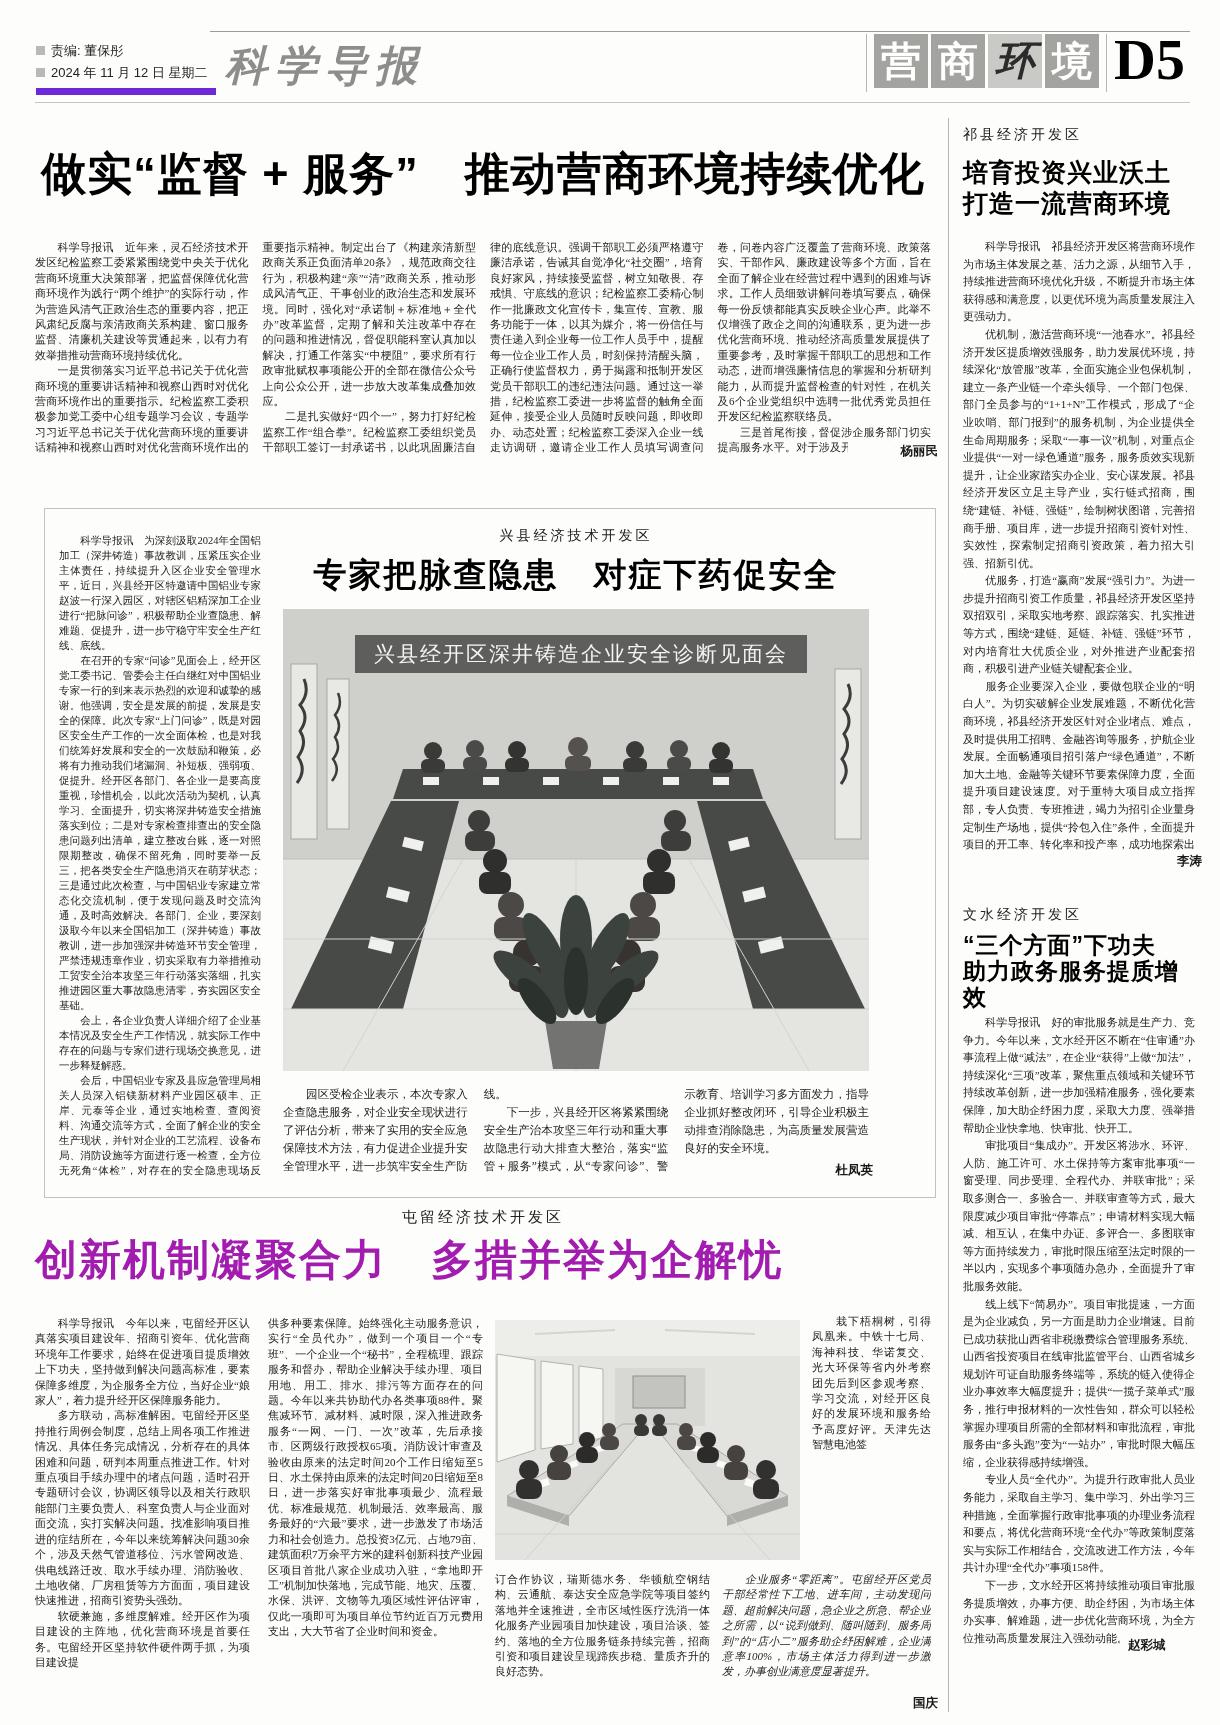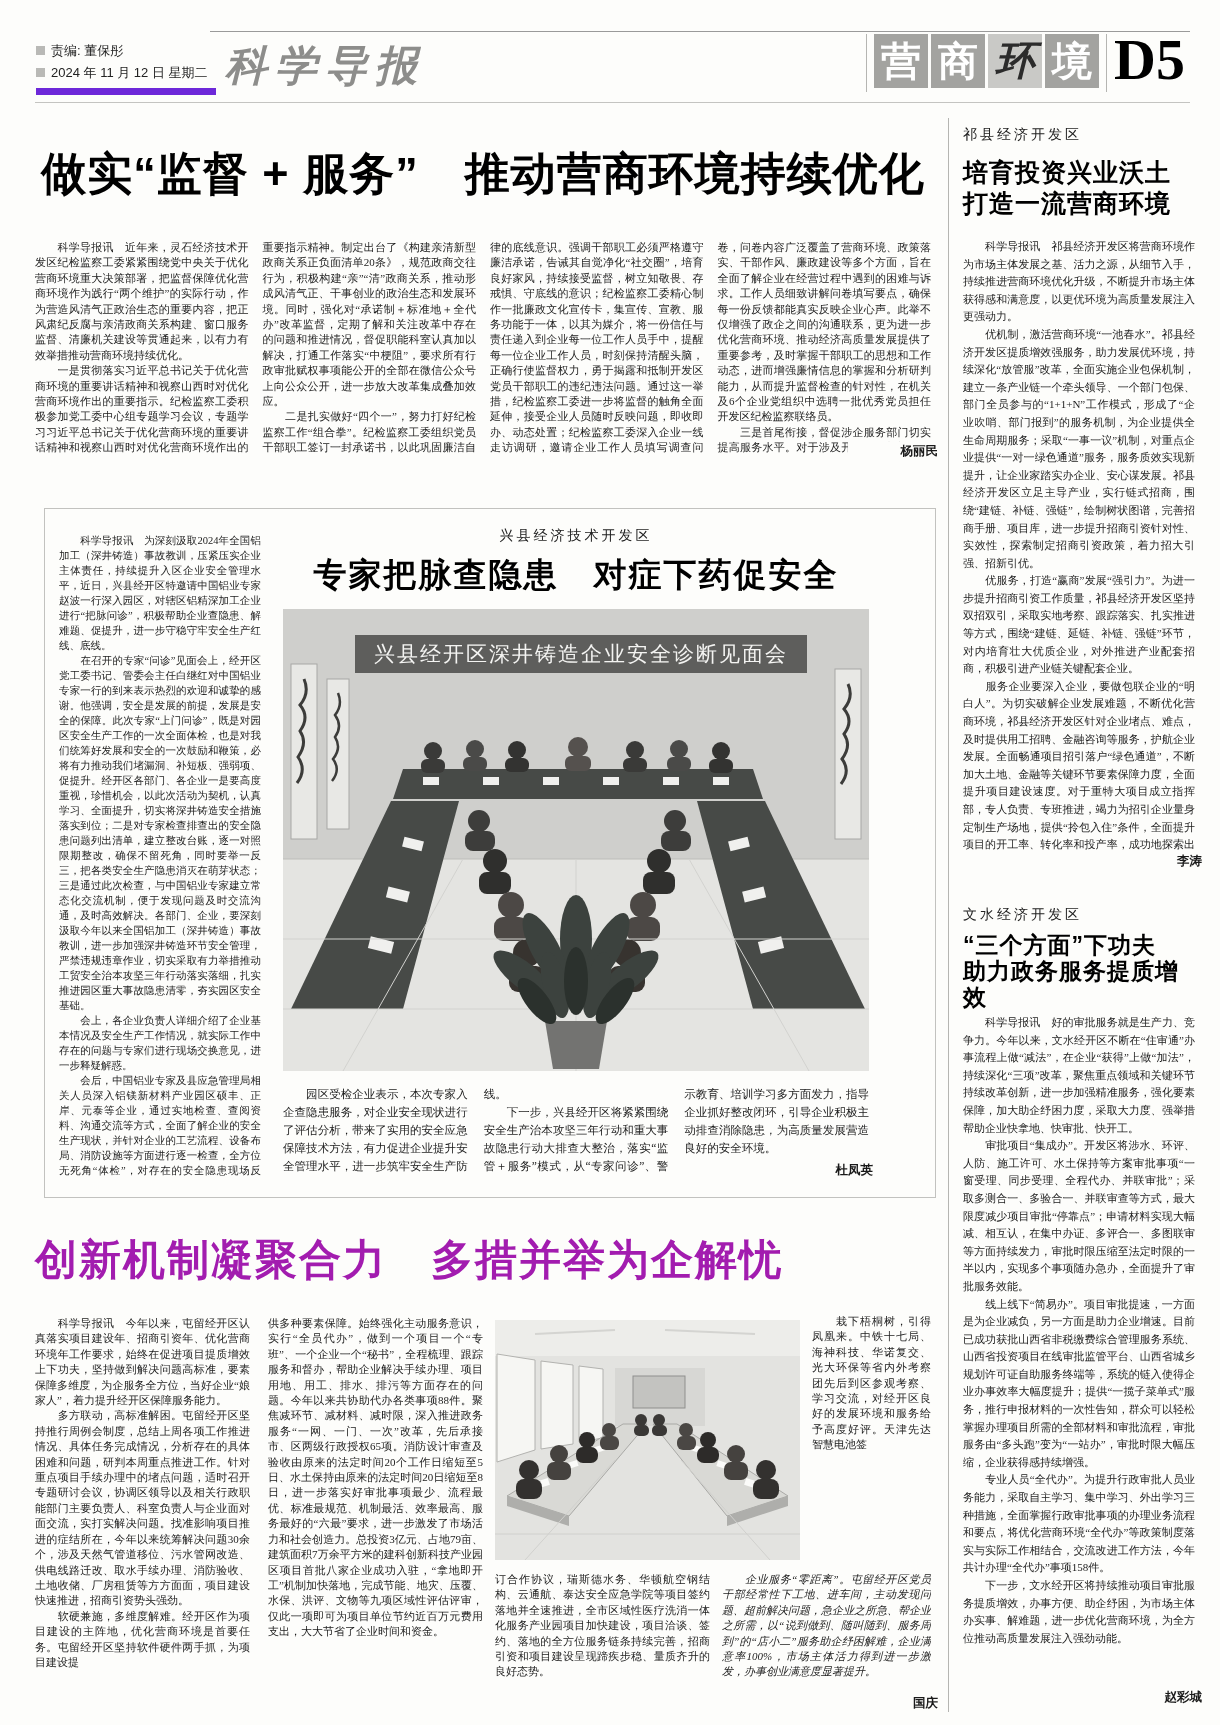--- a/index.html
+++ b/index.html
@@ -213,20 +213,21 @@
           </g>
         </g>
       </svg>
     </div>
 
     <div class="abs caption-cols" style="left:238px;top:576px;width:586px;height:96px;">　　园区受检企业表示，本次专家入企查隐患服务，对企业安全现状进行了评估分析，带来了实用的安全应急保障技术方法，有力促进企业提升安全管理水平，进一步筑牢安全生产防线。
 　　下一步，兴县经开区将紧紧围绕安全生产治本攻坚三年行动和重大事故隐患行动大排查大整治，落实“监管＋服务”模式，从“专家问诊”、警示教育、培训学习多方面发力，指导企业抓好整改闭环，引导企业积极主动排查消除隐患，为高质量发展营造良好的安全环境。</div>
     <div class="byline" style="left:756px;top:652px;width:64px;text-align:right;">杜凤英</div>
   </div>
 
+  <div class="abs kicker" style="left:35px;top:1208px;width:896px;">屯留经济技术开发区</div>
   <div class="abs headline-serif" style="left:35px;top:1232px;width:896px;">创新机制凝聚合力　多措并举为企解忧</div>
 
   <div class="abs bodytext" style="left:35px;top:1316px;width:215px;height:396px;">　　科学导报讯　今年以来，屯留经开区认真落实项目建设年、招商引资年、优化营商环境年工作要求，始终在促进项目提质增效上下功夫，坚持做到解决问题高标准，要素保障多维度，为企服务全方位，当好企业“娘家人”，着力提升经开区保障服务能力。
 　　多方联动，高标准解困。屯留经开区坚持推行周例会制度，总结上周各项工作推进情况、具体任务完成情况，分析存在的具体困难和问题，研判本周重点推进工作。针对重点项目手续办理中的堵点问题，适时召开专题研讨会议，协调区领导以及相关行政职能部门主要负责人、科室负责人与企业面对面交流，实打实解决问题。找准影响项目推进的症结所在，今年以来统筹解决问题30余个，涉及天然气管道移位、污水管网改造、供电线路迁改、取水手续办理、消防验收、土地收储、厂房租赁等方方面面，项目建设快速推进，招商引资势头强劲。
 　　软硬兼施，多维度解难。经开区作为项目建设的主阵地，优化营商环境是首要任务。屯留经开区坚持软件硬件两手抓，为项目建设提</div>
   <div class="abs bodytext" style="left:268px;top:1316px;width:215px;height:396px;">供多种要素保障。始终强化主动服务意识，实行“全员代办”，做到一个项目一个“专班”、一个企业一个“秘书”，全程梳理、跟踪服务和督办，帮助企业解决手续办理、项目用地、用工、排水、排污等方面存在的问题。今年以来共协助代办各类事项88件。聚焦减环节、减材料、减时限，深入推进政务服务“一网、一门、一次”改革，先后承接市、区两级行政授权65项。消防设计审查及验收由原来的法定时间20个工作日缩短至5日、水土保持由原来的法定时间20日缩短至8日，进一步落实好审批事项最少、流程最优、标准最规范、机制最活、效率最高、服务最好的“六最”要求，进一步激发了市场活力和社会创造力。总投资3亿元、占地79亩、建筑面积7万余平方米的建科创新科技产业园区项目首批八家企业成功入驻，“拿地即开工”机制加快落地，完成节能、地灾、压覆、水保、洪评、文物等九项区域性评估评审，仅此一项即可为项目单位节约近百万元费用支出，大大节省了企业时间和资金。</div>
 
   <div class="abs photo-frame" style="left:495px;top:1320px;width:305px;height:240px;">
     <svg width="305" height="240" viewBox="0 0 305 240" xmlns="http://www.w3.org/2000/svg">
       <rect width="305" height="240" fill="#e3e3e0"></rect>
@@ -328,15 +329,15 @@
   <div class="byline" style="left:1128px;top:852px;width:66px;text-align:right;">李涛</div>
 
   <div class="abs kicker" style="left:963px;top:906px;width:232px;text-align:left;font-size:14px;">文水经济开发区</div>
   <div class="abs headline-side" style="left:963px;top:932px;width:232px;font-size:23px;line-height:26px;">“三个方面”下功夫
 助力政务服务提质增效</div>
   <div class="abs bodytext" style="left:963px;top:1014px;width:232px;height:668px;font-size:11px;line-height:17.6px;">　　科学导报讯　好的审批服务就是生产力、竞争力。今年以来，文水经开区不断在“住审通”办事流程上做“减法”，在企业“获得”上做“加法”，持续深化“三项”改革，聚焦重点领域和关键环节持续改革创新，进一步加强精准服务，强化要素保障，加大助企纾困力度，采取大力度、强举措帮助企业快拿地、快审批、快开工。
 　　审批项目“集成办”。开发区将涉水、环评、人防、施工许可、水土保持等方案审批事项“一窗受理、同步受理、全程代办、并联审批”；采取多测合一、多验合一、并联审查等方式，最大限度减少项目审批“停靠点”；申请材料实现大幅减、相互认，在集中办证、多评合一、多图联审等方面持续发力，审批时限压缩至法定时限的一半以内，实现多个事项随办急办，全面提升了审批服务效能。
 　　线上线下“简易办”。项目审批提速，一方面是为企业减负，另一方面是助力企业增速。目前已成功获批山西省非税缴费综合管理服务系统、山西省投资项目在线审批监管平台、山西省城乡规划许可证自助服务终端等，系统的链入使得企业办事效率大幅度提升；提供“一揽子菜单式”服务，推行申报材料的一次性告知，群众可以轻松掌握办理项目所需的全部材料和审批流程，审批服务由“多头跑”变为“一站办”，审批时限大幅压缩，企业获得感持续增强。
 　　专业人员“全代办”。为提升行政审批人员业务能力，采取自主学习、集中学习、外出学习三种措施，全面掌握行政审批事项的办理业务流程和要点，将优化营商环境“全代办”等政策制度落实与实际工作相结合，交流改进工作方法，今年共计办理“全代办”事项158件。
 　　下一步，文水经开区将持续推动项目审批服务提质增效，办事方便、助企纾困，为市场主体办实事、解难题，进一步优化营商环境，为全方位推动高质量发展注入强劲动能。</div>
-  <div class="byline" style="left:1120px;top:1688px;width:74px;text-align:right;">赵彩城</div>
+  <div class="byline" style="left:1120px;top:1636px;width:74px;">赵彩城</div>
 
 </div>
 
 </body></html>

